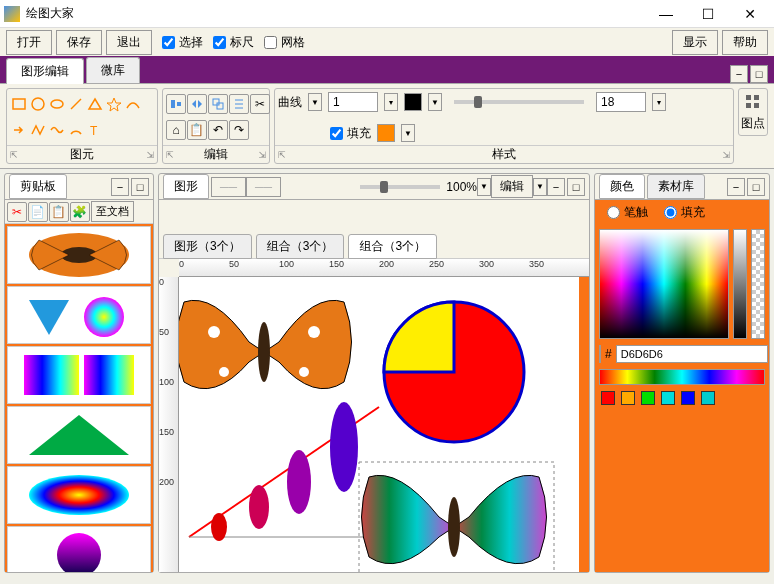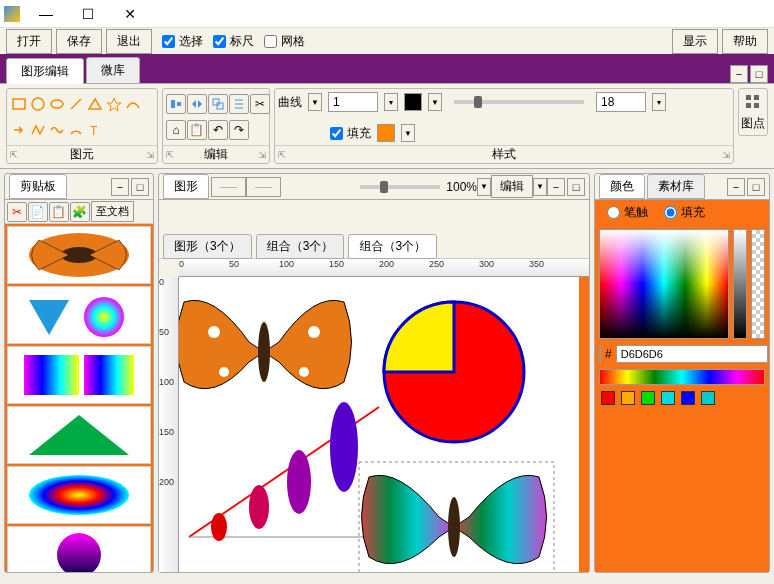--- a/index.html
+++ b/index.html
@@ -2,21 +2,21 @@
 <html><head>
 <meta charset="utf-8">
 <style>
 * { box-sizing: border-box; margin: 0; padding: 0; font-family: "Microsoft YaHei", sans-serif; font-size: 12px; }
 body { width: 774px; height: 584px; background: #f0f0e8; overflow: hidden; }
 .titlebar { height: 28px; background: #fff; display: flex; align-items: center; padding: 0 4px; border-bottom: 1px solid #ddd; }
 .app-icon { width: 16px; height: 16px; background: linear-gradient(135deg,#4a90e2,#ffc107); margin-right: 6px; }
 .title-text { flex: 1; }
 .win-btns { display: flex; gap: 2px; }
 .win-btn { width: 40px; height: 24px; display: flex; align-items: center; justify-content: center; cursor: pointer; font-size: 14px; }
-.menubar { height: 30px; background: #f5f3e8; display: flex; align-items: center; padding: 8px 6px; gap: 4px; border-bottom: 4px solid #701a75; }
+.menubar { height: 30px; background: #f5f3e8; display: flex; align-items: center; padding: 8px 6px; gap: 4px; border-bottom: 2px solid #701a75; }
 .btn { padding: 3px 10px; border: 1px solid #999; background: #f5f3e8; cursor: pointer; font-size: 12px; }
 .chk { display: flex; align-items: center; gap: 4px; cursor: pointer; margin-left: 6px; }
 .chk input { width: 13px; height: 13px; }
 .spacer { flex: 1; }
 .tabbar { height: 26px; background: #701a75; display: flex; align-items: flex-end; padding: 0 6px; border-bottom: 1px solid #aaa; }
 .tab { padding: 4px 14px; border: 1px solid #aaa; border-bottom: none; background: #eee; cursor: pointer; border-radius: 3px 3px 0 0; margin-right: 2px; }
 .tab.active { background: #fff; position: relative; top: 1px; }
 .minmax-btns { margin-left: auto; display: flex; gap: 2px; }
 .sq-btn { width: 18px; height: 18px; border: 1px solid #999; background: #f5f3e8; display: flex; align-items: center; justify-content: center; cursor: pointer; font-size: 11px; }
 .ribbon { background: #f5f3e8; padding: 4px 6px; border-bottom: 1px solid #aaa; display: flex; gap: 4px; }
@@ -67,20 +67,21 @@
 .sw-row .swatch { width: 14px; height: 14px; border: 1px solid #333; cursor: pointer; }
 
 .slider { width: 130px; height: 4px; background: #ccc; position: relative; margin: 0 6px; }
 .slider::after { content: ""; position: absolute; width: 8px; height: 12px; background: #666; top: -4px; left: 20px; border-radius: 2px; }
 </style>
 </head>
 <body>
 
 <div class="titlebar">
   <div class="app-icon"></div>
+  <div class="title-text">绘图大家</div>
   <div class="win-btns">
     <div class="win-btn">—</div>
     <div class="win-btn">☐</div>
     <div class="win-btn">✕</div>
   </div>
 </div>
 
 <div class="menubar">
   <button class="btn">打开</button>
   <button class="btn">保存</button>

